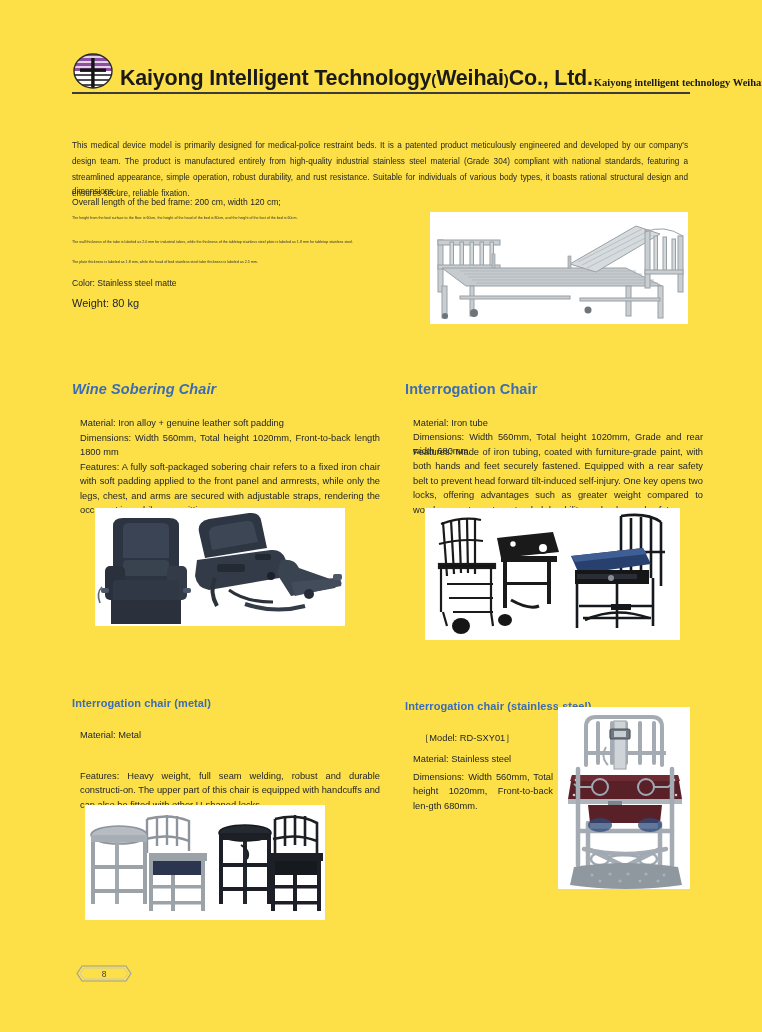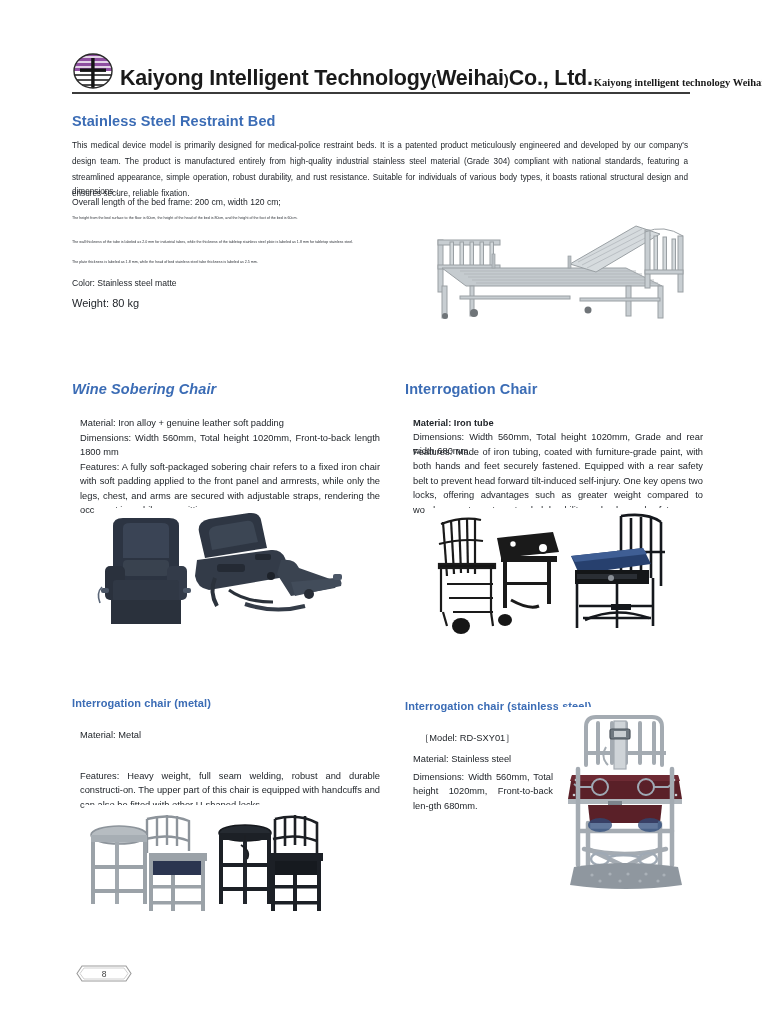--- a/index.html
+++ b/index.html
@@ -7,21 +7,21 @@
     padding: 0;
     background: #b9b9b9;
   }
   body {
     font-family: "Liberation Sans", sans-serif;
   }
   .page {
     position: relative;
     width: 762px;
     height: 1032px;
-    background: #ffffff;
+    background: #fde047;
     overflow: hidden;
     box-sizing: border-box;
   }
 
   
   .header {
     position: absolute;
     left: 72px;
     top: 52px;
     width: 618px;
@@ -132,21 +132,21 @@
 
   
   .s2-title { position: absolute; left: 72px; top: 381px; font-style: italic; }
   .s2-mat   { position: absolute; left: 72px; top: 408px; width: 300px; }
   .s2-dim   { position: absolute; left: 72px; top: 423px; width: 300px; }
   .s2-feat  { position: absolute; left: 72px; top: 452px; width: 300px; }
   .s2-img   { position: absolute; left: 95px; top: 508px; width: 250px; height: 118px; }
 
   
   .s3-title { position: absolute; left: 405px; top: 381px; }
-  .s3-mat   { position: absolute; left: 405px; top: 408px; width: 290px; font-weight: bold; }
+  .s3-mat   { position: absolute; left: 405px; top: 408px; width: 290px; }
   .s3-dim   { position: absolute; left: 405px; top: 422px; width: 290px; }
   .s3-feat  { position: absolute; left: 405px; top: 437px; width: 290px; }
   .s3-img   { position: absolute; left: 425px; top: 508px; width: 255px; height: 132px; }
 
   
   .s4-title { position: absolute; left: 72px; top: 697px; }
   .s4-mat   { position: absolute; left: 72px; top: 720px; width: 300px; }
   .s4-dim   { position: absolute; left: 72px; top: 733px; width: 300px; }
   .s4-feat  { position: absolute; left: 72px; top: 761px; width: 300px; }
   .s4-img   { position: absolute; left: 85px; top: 805px; width: 240px; height: 115px; }
@@ -216,21 +216,20 @@
         </svg>
       </span>
       <span class="company-name">
         <span>Kaiyong Intelligent Technology</span><span class="paren">(</span><span>Weihai</span><span class="paren">)</span><span>Co., Ltd.</span>
       </span>
       <span class="company-sub">Kaiyong intelligent technology Weihai Co., Ltd</span>
     </div>
   </div>
   <div class="header-rule"></div>
 
-  <h2 class="sec-title s1-title">Stainless Steel Restraint Bed</h2>
   <p class="body lead s1-desc">This medical device model is primarily designed for medical-police restraint beds. It is a patented product meticulously engineered and developed by our company's design team. The product is manufactured entirely from high-quality industrial stainless steel material (Grade 304) compliant with national standards, featuring a streamlined appearance, simple operation, robust durability, and rust resistance. Suitable for individuals of various body types, it boasts rational structural design and ensures secure, reliable fixation.</p>
   <div class="s1-dims">dimensions：</div>
   <p class="reg s1-line1">Overall length of the bed frame: 200 cm, width 120 cm;</p>
   <p class="tiny s1-note1">The height from the bed surface to the floor is 60cm, the height of the head of the bed is 80cm, and the height of the foot of the bed is 60cm.</p>
   <p class="tiny s1-note2">The wall thickness of the tube is labeled as 2.0 mm for industrial tubes, while the thickness of the tabletop stainless steel plate is labeled as 1.8 mm for tabletop stainless steel.</p>
   <p class="tiny s1-note3">The plate thickness is labeled as 1.8 mm, while the head of bed stainless steel tube thickness is labeled as 2.5 mm.</p>
   <p class="reg s1-color">Color: Stainless steel matte</p>
   <p class="big s1-weight">Weight: 80 kg</p>
 
   <div class="imgbox s1-img">

